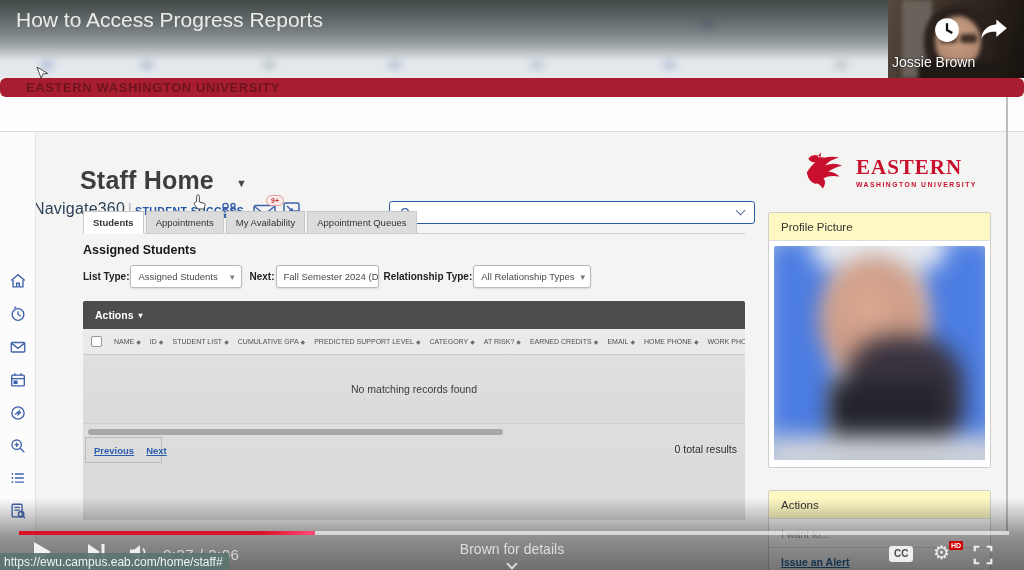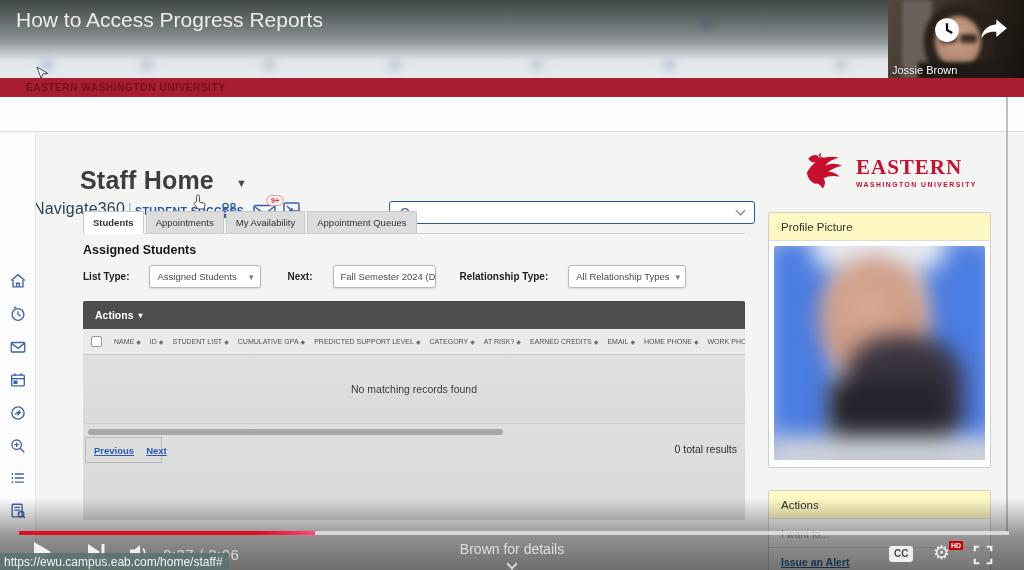--- a/index.html
+++ b/index.html
@@ -7,21 +7,21 @@
   #stage{position:relative;width:1024px;height:570px;overflow:hidden;background:#fff;
          font-family:"Liberation Sans",sans-serif;-webkit-font-smoothing:antialiased;}
 
   
   #screen{position:absolute;inset:0;background:#f4f4f3;}
   #chrome-top{position:absolute;left:0;top:0;width:1024px;height:78px;
     background:linear-gradient(180deg,#9aa3a3 0%,#c2c9cb 55%,#e2e7eb 75%,#e6eaee 100%);}
   .bm-blob{position:absolute;top:60px;width:14px;height:10px;border-radius:50%;filter:blur(4px);opacity:.55;}
 
   #ewu-banner{position:absolute;left:0;top:78px;width:1024px;height:19px;background:#a81d2f;
-    color:#6e1420;font-size:10px;font-weight:bold;letter-spacing:.6px;line-height:19px;padding-left:26px;}
+    color:#6e1420;font-size:13px;font-weight:bold;letter-spacing:.6px;line-height:19px;padding-left:26px;border-radius:6px;}
 
   #app-header{position:absolute;left:0;top:97px;width:1024px;height:35px;background:#fdfdfd;
     border-bottom:1px solid #dcdcdc;}
   #nav-logo-circle{position:absolute;left:9px;top:105px;width:19px;height:19px;border-radius:50%;
     background:#1d4f9c;display:flex;align-items:center;justify-content:center;}
   #brand{position:absolute;left:33px;top:103px;font-size:16px;color:#2e4257;letter-spacing:.2px;}
   #brand-pipe{position:absolute;left:128px;top:104px;font-size:14px;color:#9fb0c4;}
   #brand-suffix{position:absolute;left:135px;top:108px;font-size:10.5px;font-weight:bold;color:#2456a4;letter-spacing:.4px;}
   .hdr-icon{position:absolute;top:104px;}
   #mail-badge{position:absolute;left:266px;top:98px;min-width:18px;height:11px;border:1px solid #e09a9a;
@@ -37,21 +37,21 @@
   
   #title-row{position:absolute;left:80px;top:166px;display:flex;align-items:center;gap:22px;}
   #page-title{font-size:25px;font-weight:bold;color:#3e3e3e;letter-spacing:.2px;}
   #title-caret{font-size:11px;color:#4a4a4a;padding-top:4px;}
   #tabs{position:absolute;left:83px;top:211px;width:662px;border-bottom:1px solid #cfcfcf;display:flex;height:23px;}
   .tab{font-size:9.5px;color:#333;background:#dcdcdc;border:1px solid #c8c8c8;border-bottom:none;
     padding:5px 9px 0 9px;margin-right:2px;white-space:nowrap;}
   .tab.active{background:#fff;position:relative;top:0;height:23px;z-index:2;font-weight:bold;
     border-bottom:1px solid #fff;margin-bottom:-1px;}
   #section-title{position:absolute;left:83px;top:243px;font-size:12.5px;font-weight:bold;color:#181818;}
-  #filters{position:absolute;left:83px;top:265px;display:flex;align-items:center;gap:20px;}
+  #filters{position:absolute;left:83px;top:265px;display:flex;align-items:center;gap:1px;}
   .flt-label{font-size:10px;font-weight:bold;color:#222;white-space:nowrap;}
   .select{height:23px;background:#fff;border:1px solid #b9b9b9;border-radius:3px;box-shadow:0 1px 2px rgba(0,0,0,.12);
     display:flex;align-items:center;justify-content:space-between;padding:0 7px;font-size:9.5px;color:#4a4a4a;
     white-space:nowrap;overflow:hidden;}
   .select .car{color:#777;font-size:9px;margin-left:6px;}
   .w1{width:112px;}.w2{width:103px;}.w3{width:118px;}
 
   
   #grid{position:absolute;left:83px;top:301px;width:662px;height:219px;background:linear-gradient(180deg,#e4e4e3,#d9d9d8);}
   #actions-bar{height:28px;background:#4d4d4d;color:#fff;font-size:10.5px;font-weight:bold;
@@ -87,21 +87,21 @@
   #issue-alert{display:inline-block;margin:8px 0 0 12px;font-size:10.5px;font-weight:bold;color:#2e6da4;text-decoration:underline;}
   #browser-scroll{position:absolute;left:1006px;top:97px;width:2px;height:434px;background:#bdbdbd;}
 
   
   #top-grad{position:absolute;left:0;top:0;width:1024px;height:62px;
     background:linear-gradient(180deg,rgba(10,16,16,.62),rgba(10,16,16,.34) 55%,rgba(10,16,16,0));z-index:4;}
   #video-title{position:absolute;left:16px;top:8px;font-size:21px;color:#ececec;z-index:6;font-weight:400;}
   #webcam{position:absolute;left:888px;top:0;width:136px;height:78px;z-index:5;overflow:hidden;
     background:linear-gradient(105deg,#554a40 0%,#362c24 45%,#17120e 100%);}
   #webcam .ly{position:absolute;filter:blur(2px);}
-  #webcam-label{position:absolute;left:4px;bottom:2px;font-size:11px;color:#fff;text-shadow:0 0 2px #000;z-index:3;filter:none;}
+  #webcam-label{position:absolute;left:4px;bottom:8px;font-size:14px;color:#fff;text-shadow:0 0 2px #000;z-index:3;filter:none;}
   .yt-top-icon{position:absolute;z-index:7;}
   #bottom-grad{position:absolute;left:0;top:498px;width:1024px;height:72px;
     background:linear-gradient(180deg,rgba(0,0,0,0),rgba(0,0,0,.42) 55%,rgba(0,0,0,.55));z-index:4;}
 
   #progress{position:absolute;left:19px;top:531px;width:990px;height:4px;background:rgba(255,255,255,.62);z-index:6;}
   #progress-played{position:absolute;left:0;top:0;height:100%;width:296px;background:#dd1126;}
   #progress-played:after{content:"";position:absolute;right:0;top:0;width:54px;height:100%;
     background:linear-gradient(90deg,rgba(255,70,120,0),#ff4878);}
 
   .vc{position:absolute;z-index:6;}

